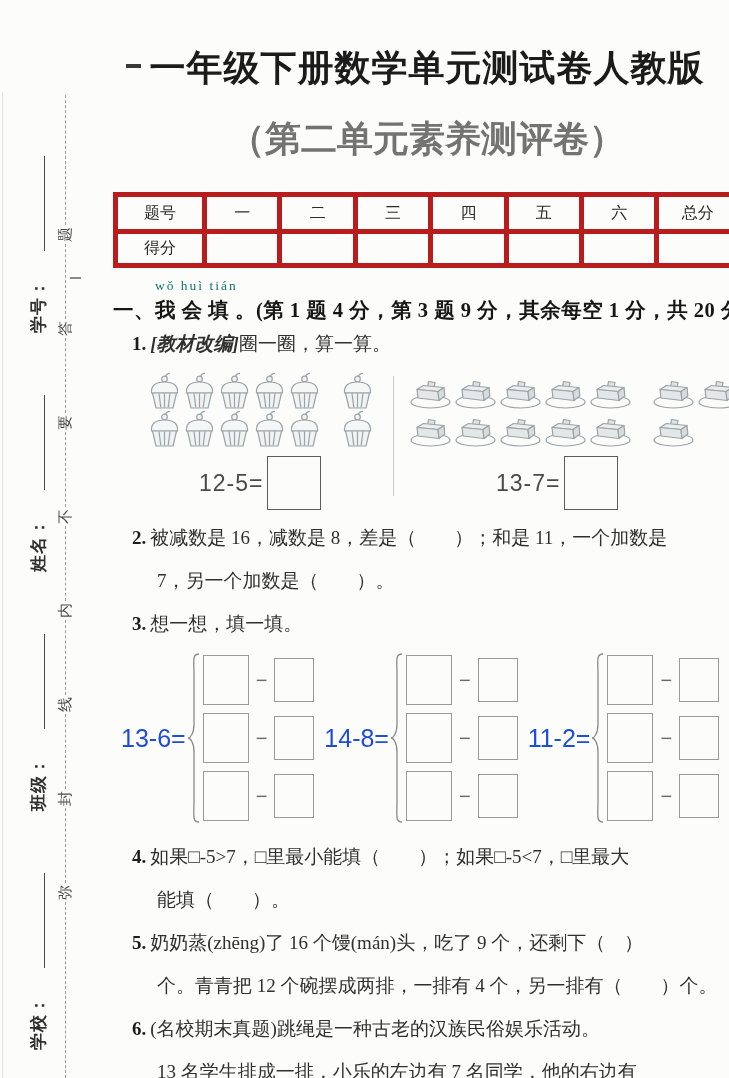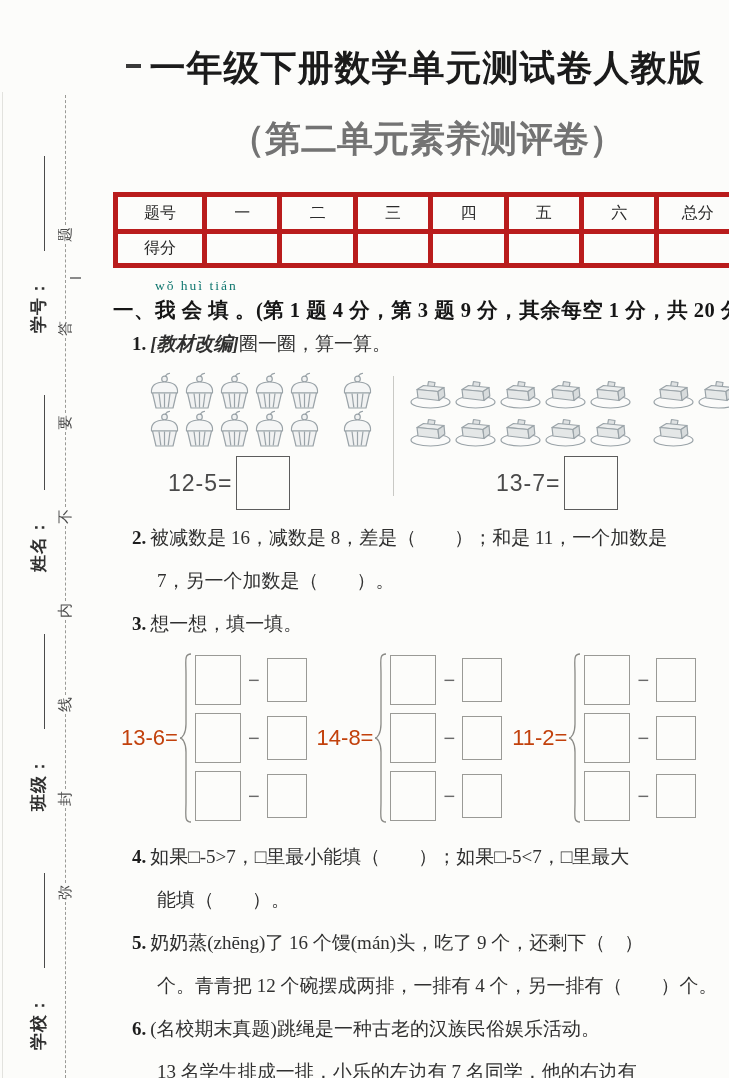--- a/index.html
+++ b/index.html
@@ -81,29 +81,29 @@
   .icon-row{display:flex;align-items:flex-end;height:38px;}
   .igroup{display:flex;align-items:flex-end;}
   .igroup + .igroup{margin-left:18px;}
   .icon-row svg{display:block;}
   .expr-row{display:flex;align-items:center;margin-top:6px;height:58px;}
   .expr{
     font-family:"Liberation Sans","DejaVu Sans",sans-serif;
     font-size:23px;color:#4a4a4a;letter-spacing:1px;
   }
   .ansbox{width:52px;height:52px;border:1.6px solid #5c5c5c;background:transparent;margin-left:4px;}
-  .expr-row.left-pos{margin-left:21px;}
+  .expr-row.left-pos{margin-left:52px;}
   .expr-row.right-pos{margin-left:88px;}
   
   .q3wrap{display:flex;margin:6px 0 10px 8px;}
   .q3group{display:flex;align-items:center;}
   .q3group + .q3group{margin-left:10px;}
   .q3label{
     font-family:"Liberation Sans","DejaVu Sans",sans-serif;
-    font-size:22px;color:#c2410c;white-space:nowrap;
+    font-size:25px;color:#1d4ed8;white-space:nowrap;
   }
   .q3brace{margin:0 2px 0 0;}
   .q3rows{display:flex;flex-direction:column;}
   .q3row{display:flex;align-items:center;margin:4px 0;}
   .box{border:1.2px solid #9a9a96;background:transparent;}
   .q3big{width:44px;height:48px;}
   .q3small{width:38px;height:42px;}
   .q3minus{
     font-family:"Liberation Sans","DejaVu Sans",sans-serif;
     font-size:20px;color:#6a6a6a;margin:0 7px;

